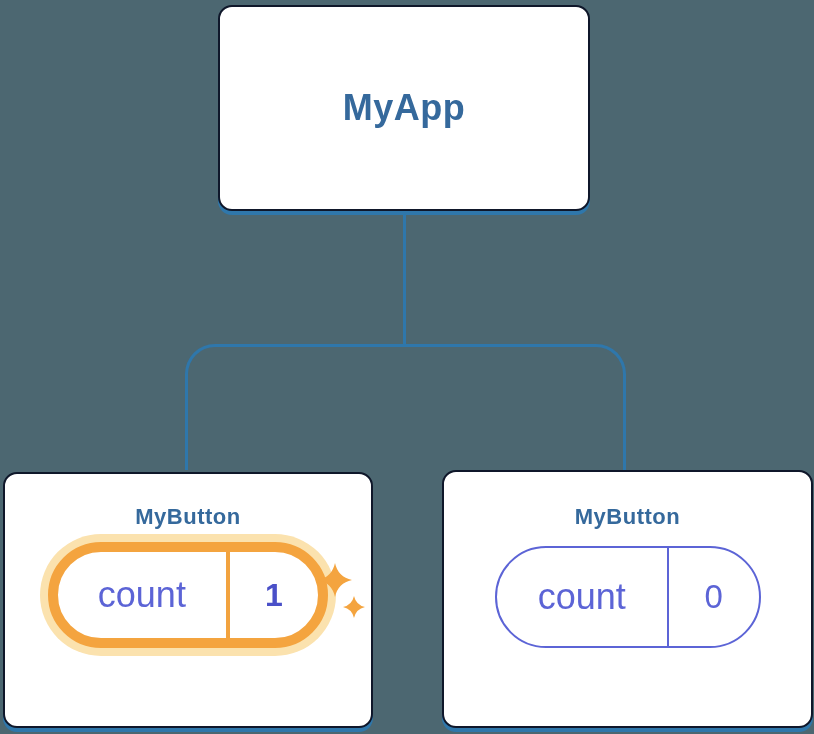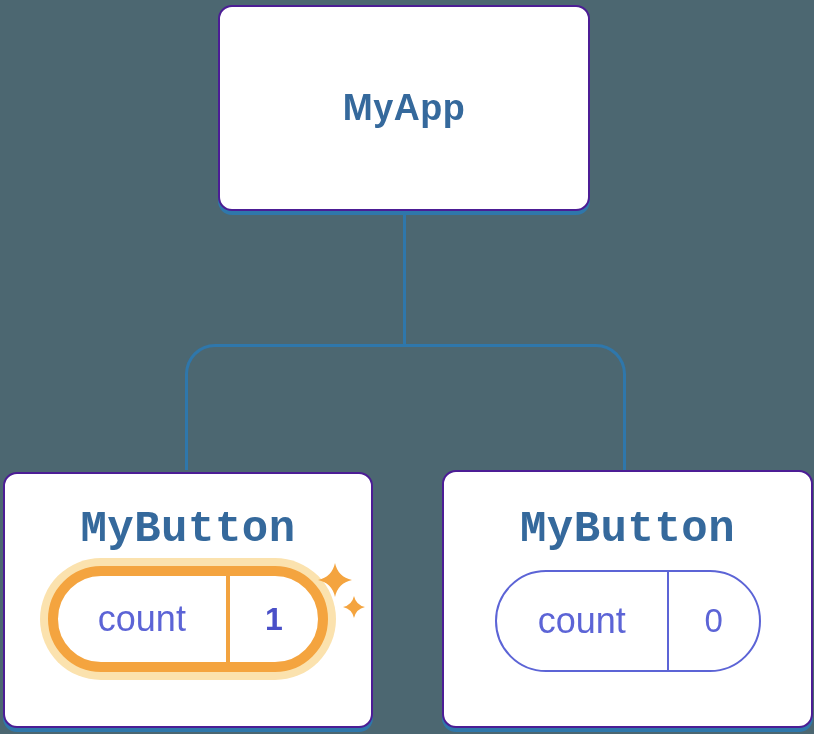--- a/index.html
+++ b/index.html
@@ -26,42 +26,42 @@
     width: 441px; height: 126px;
     border: 3px solid #2f77ab;
     border-bottom: none;
     border-radius: 30px 30px 0 0;
   }
 
   
   .card {
     position: absolute;
     background: #ffffff;
-    border: 2px solid #4c1d95;
+    border: 2px solid #0f172a;
     border-radius: 14px;
     box-shadow: 0 4px 0 0 #2f77ab;
   }
   .card-root {
     left: 218px; top: 5px;
     width: 372px; height: 206px;
     display: flex; align-items: center; justify-content: center;
   }
   .card-child {
     display: flex; flex-direction: column; align-items: center;
   }
   .card-child-left  { left: 3px;   top: 472px; width: 370px; height: 256px; padding-top: 30px; }
   .card-child-right { left: 442px; top: 470px; width: 371px; height: 258px; padding-top: 32px; }
 
   .node-title {
     color: #35699c;
     font-size: 36px;
     font-weight: bold;
     letter-spacing: 0.5px;
   }
-  .card-child .node-title { font-size: 44px; font-family: Liberation Mono, monospace; }
+  .card-child .node-title { font-size: 22px; }
 
   
   .pill {
     display: flex;
     overflow: hidden;
     background: #ffffff;
     border-radius: 999px;
   }
   .pill-plain {
     margin-top: 16px;

